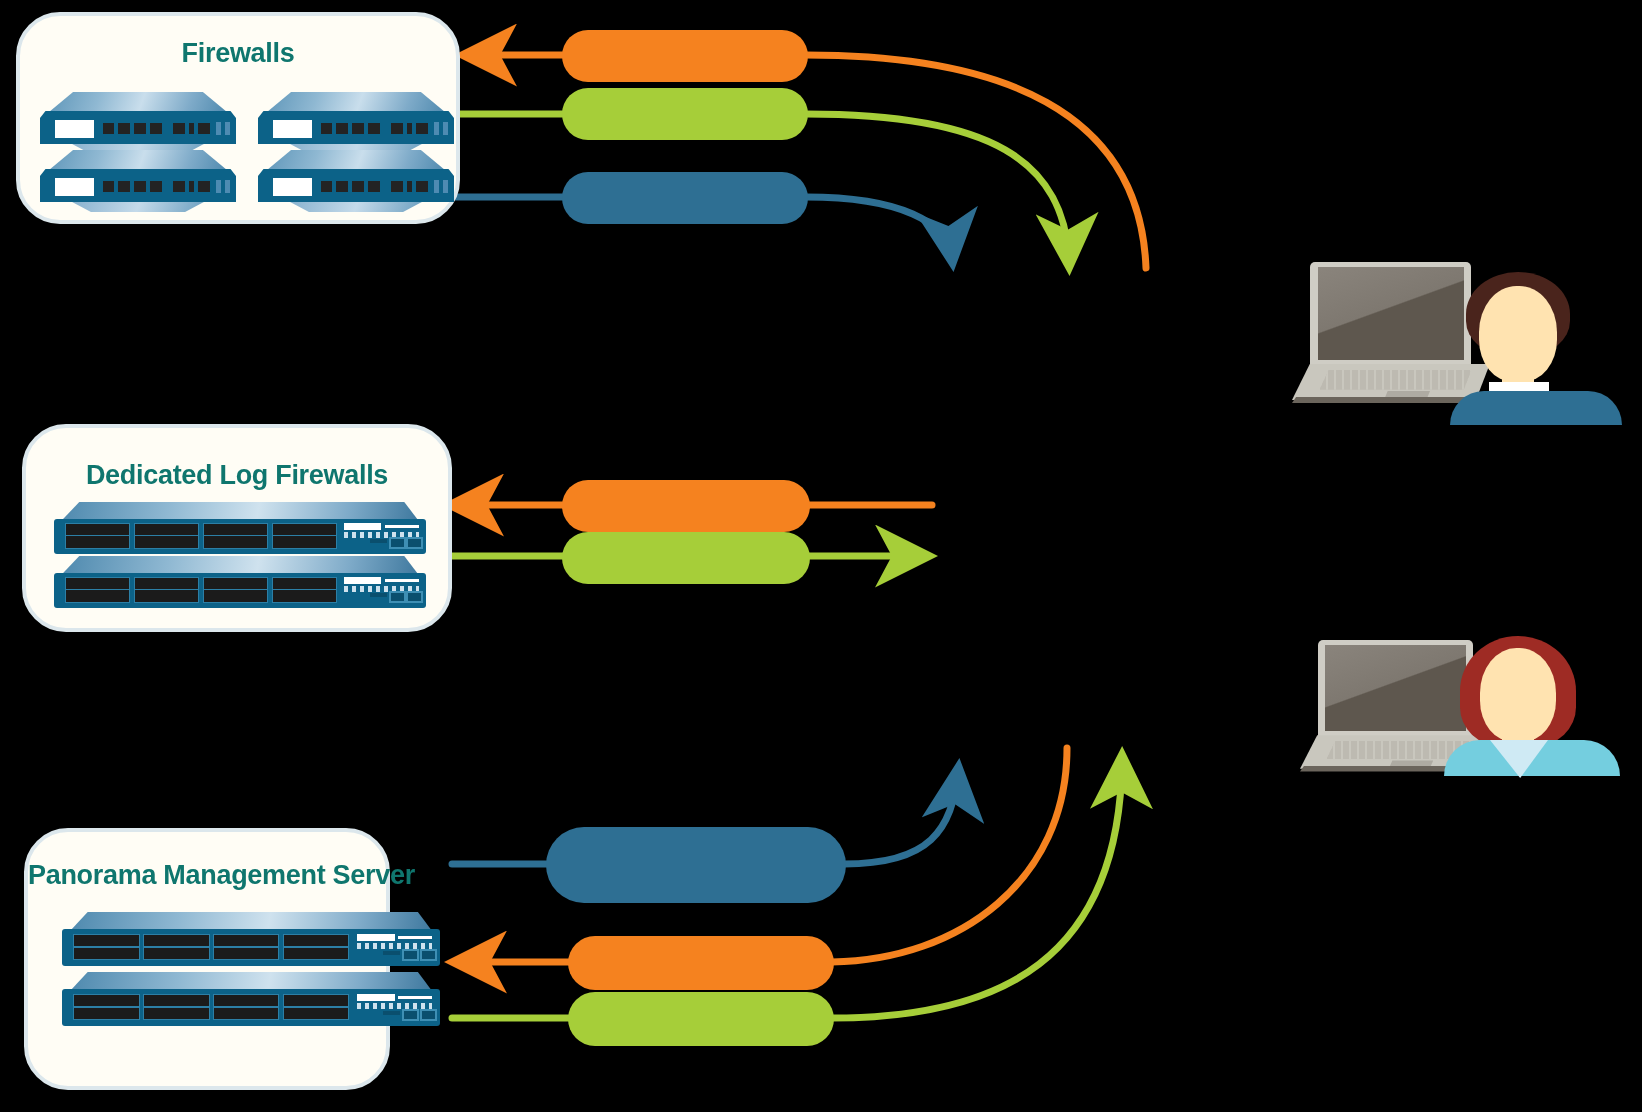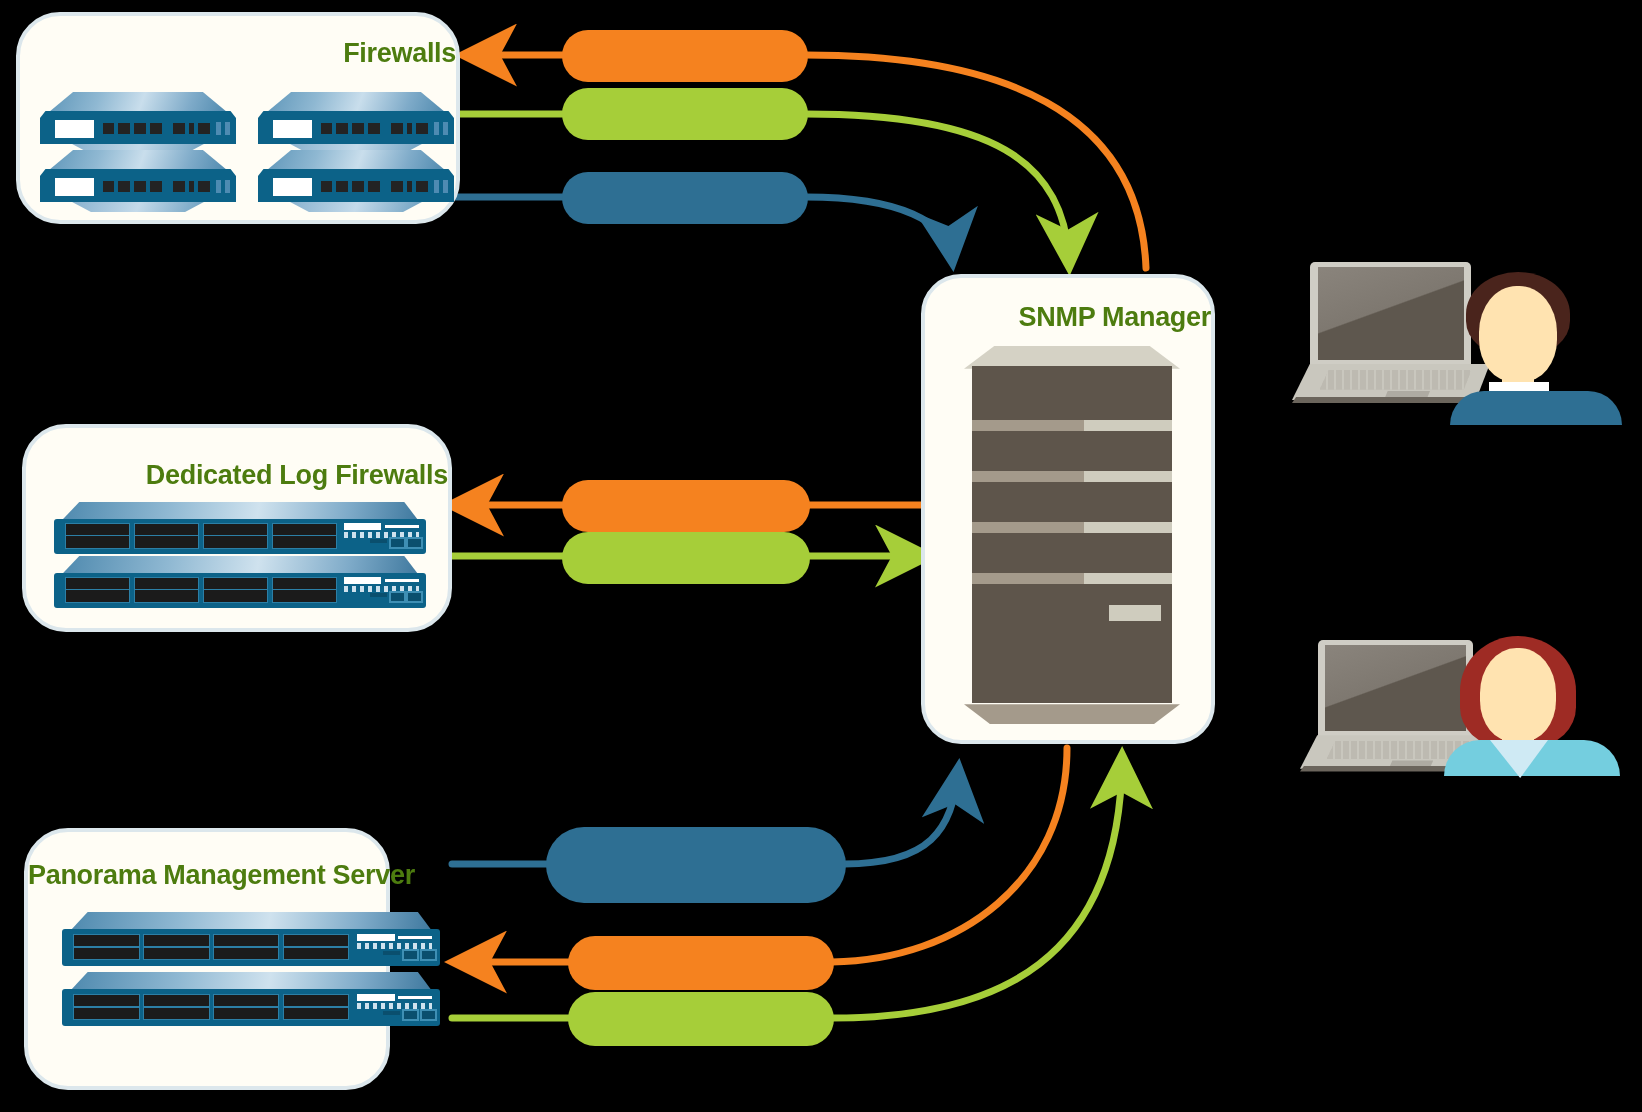--- a/index.html
+++ b/index.html
@@ -14,23 +14,23 @@
   
   .panel{
     position:absolute;
     background:#FFFDF5;
     border:4px solid #DCE7EC;
     border-radius:44px;
     box-sizing:border-box;
   }
   .panel-title{
     position:absolute;left:0;right:0;
-    text-align:right;
+    text-align:center;
     font-weight:bold;
-    color:#4d7c0f;
+    color:#0f766e;
     letter-spacing:-0.3px;
     white-space:nowrap;
   }
 
   
   .fw{position:absolute;}
   .fw .lid{
     position:absolute;left:4%;top:0;width:92%;height:34%;
     background:linear-gradient(110deg,#5E96B9 0%,#8FB8D2 28%,#C9DEEC 52%,#7FABC9 78%,#4E89AE 100%);
     clip-path:polygon(14% 0,86% 0,100% 100%,0 100%);
@@ -335,42 +335,20 @@
       <div class="slot" style="left:58.5%;top:64%;width:17%;height:22%;"></div>
       <div class="wlcd" style="left:78%;top:40%;width:10%;height:13%;"></div>
       <div class="wline" style="left:89%;top:44%;width:9%;"></div>
       <div class="wline" style="left:78%;top:58%;width:20%;height:6px;background:repeating-linear-gradient(90deg,#CFE2EE 0 4px,transparent 4px 8px);"></div>
       <div class="tab" style="left:85%;top:72%;width:4.5%;height:7%;"></div>
       <div class="sqr" style="left:90%;top:68%;width:3.5%;height:15%;"></div>
       <div class="sqr" style="left:94.7%;top:68%;width:3.5%;height:15%;"></div>
     </div>
   </div>
 
-  <div class="panel" style="left:921px;top:274px;width:294px;height:470px;border-radius:40px;">
-    <div class="panel-title" style="top:24px;font-size:27px;">SNMP Manager</div>
-
-    <div class="tower" style="left:39px;top:68px;width:216px;height:378px;">
-      <div class="top"></div>
-      <div class="shell"></div>
-      <div class="bay" style="top:19.5%;">
-          <span></span>
-        </div>
-      <div class="bay" style="top:33.0%;">
-          <span></span>
-        </div>
-      <div class="bay" style="top:46.5%;">
-          <span></span>
-        </div>
-      <div class="bay" style="top:60.0%;">
-          <span></span>
-        </div>
-      <div class="badge" style="top:68.5%;"></div>
-      <div class="base"></div>
-    </div>
-  </div>
 
   <div class="station" style="left:1292px;top:262px;width:340px;height:152px;">
     <div class="lap" style="position:absolute;left:0;top:0;width:230px;height:150px;">
       <div class="screen-out">
         <div class="screen-in"></div>
       </div>
       <div class="base"></div>
       <div class="keys"></div>
       <div class="pad"></div>
       <div class="shadow"></div>

